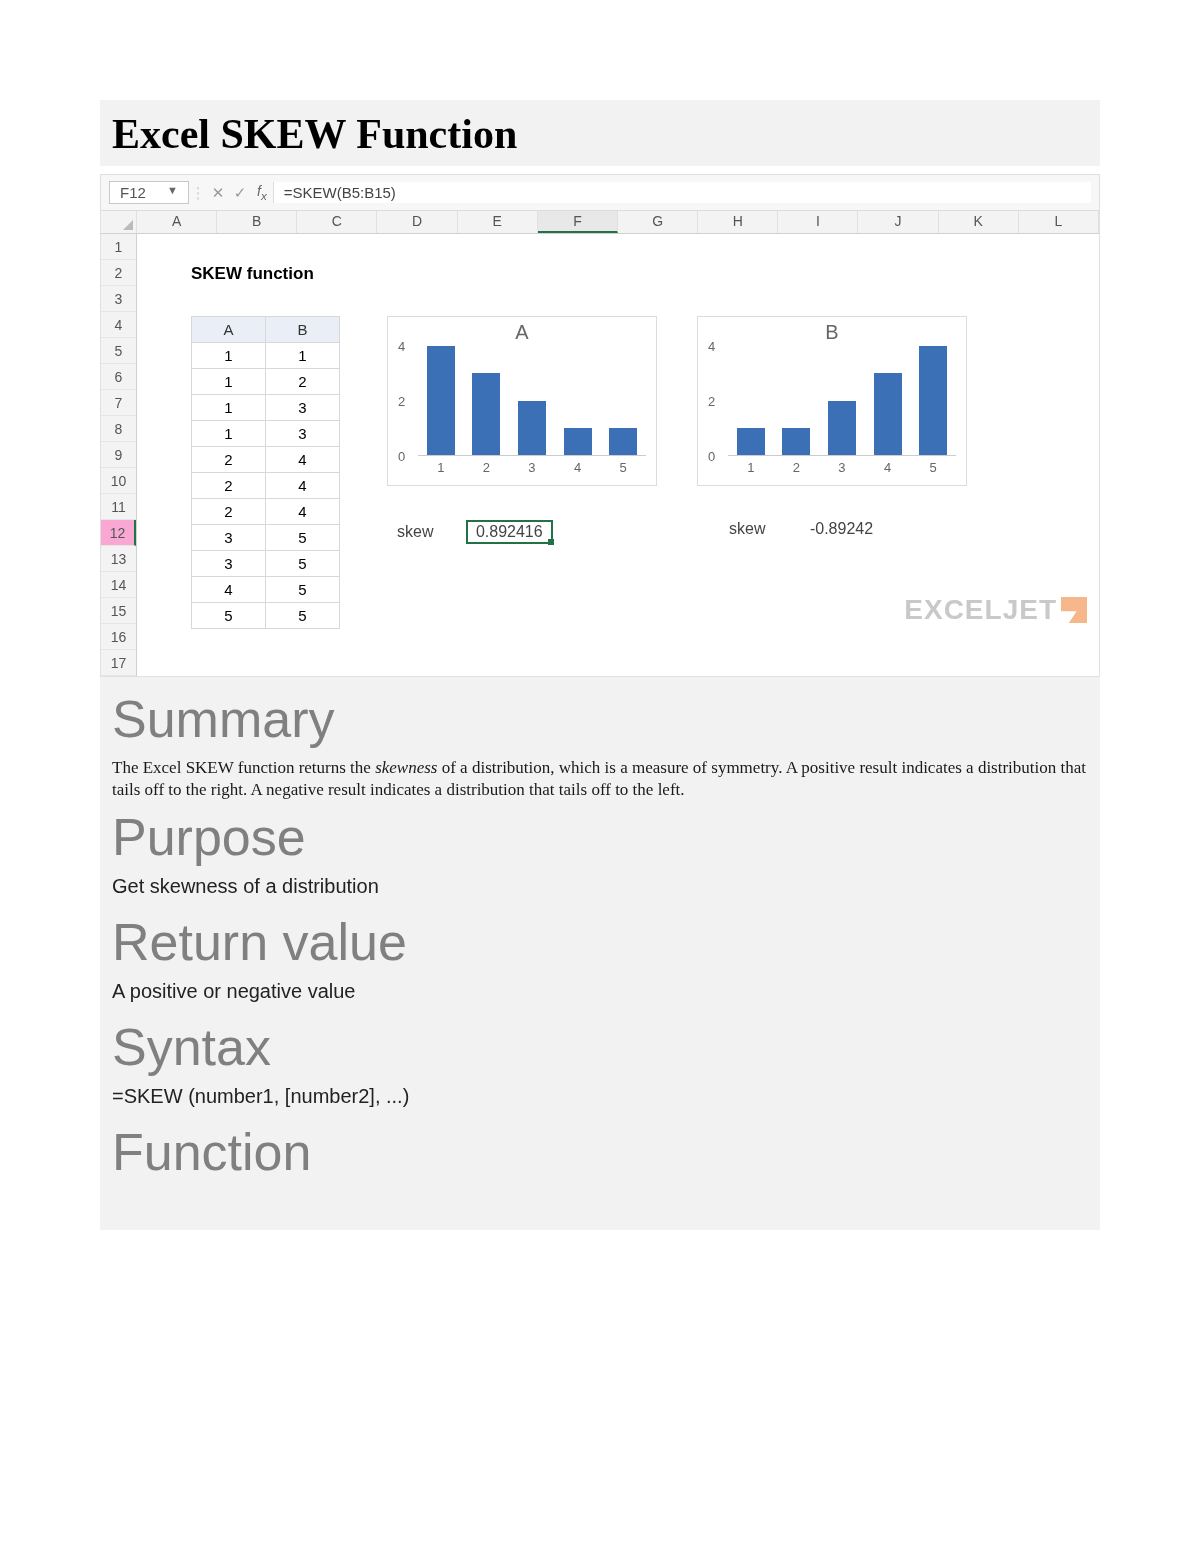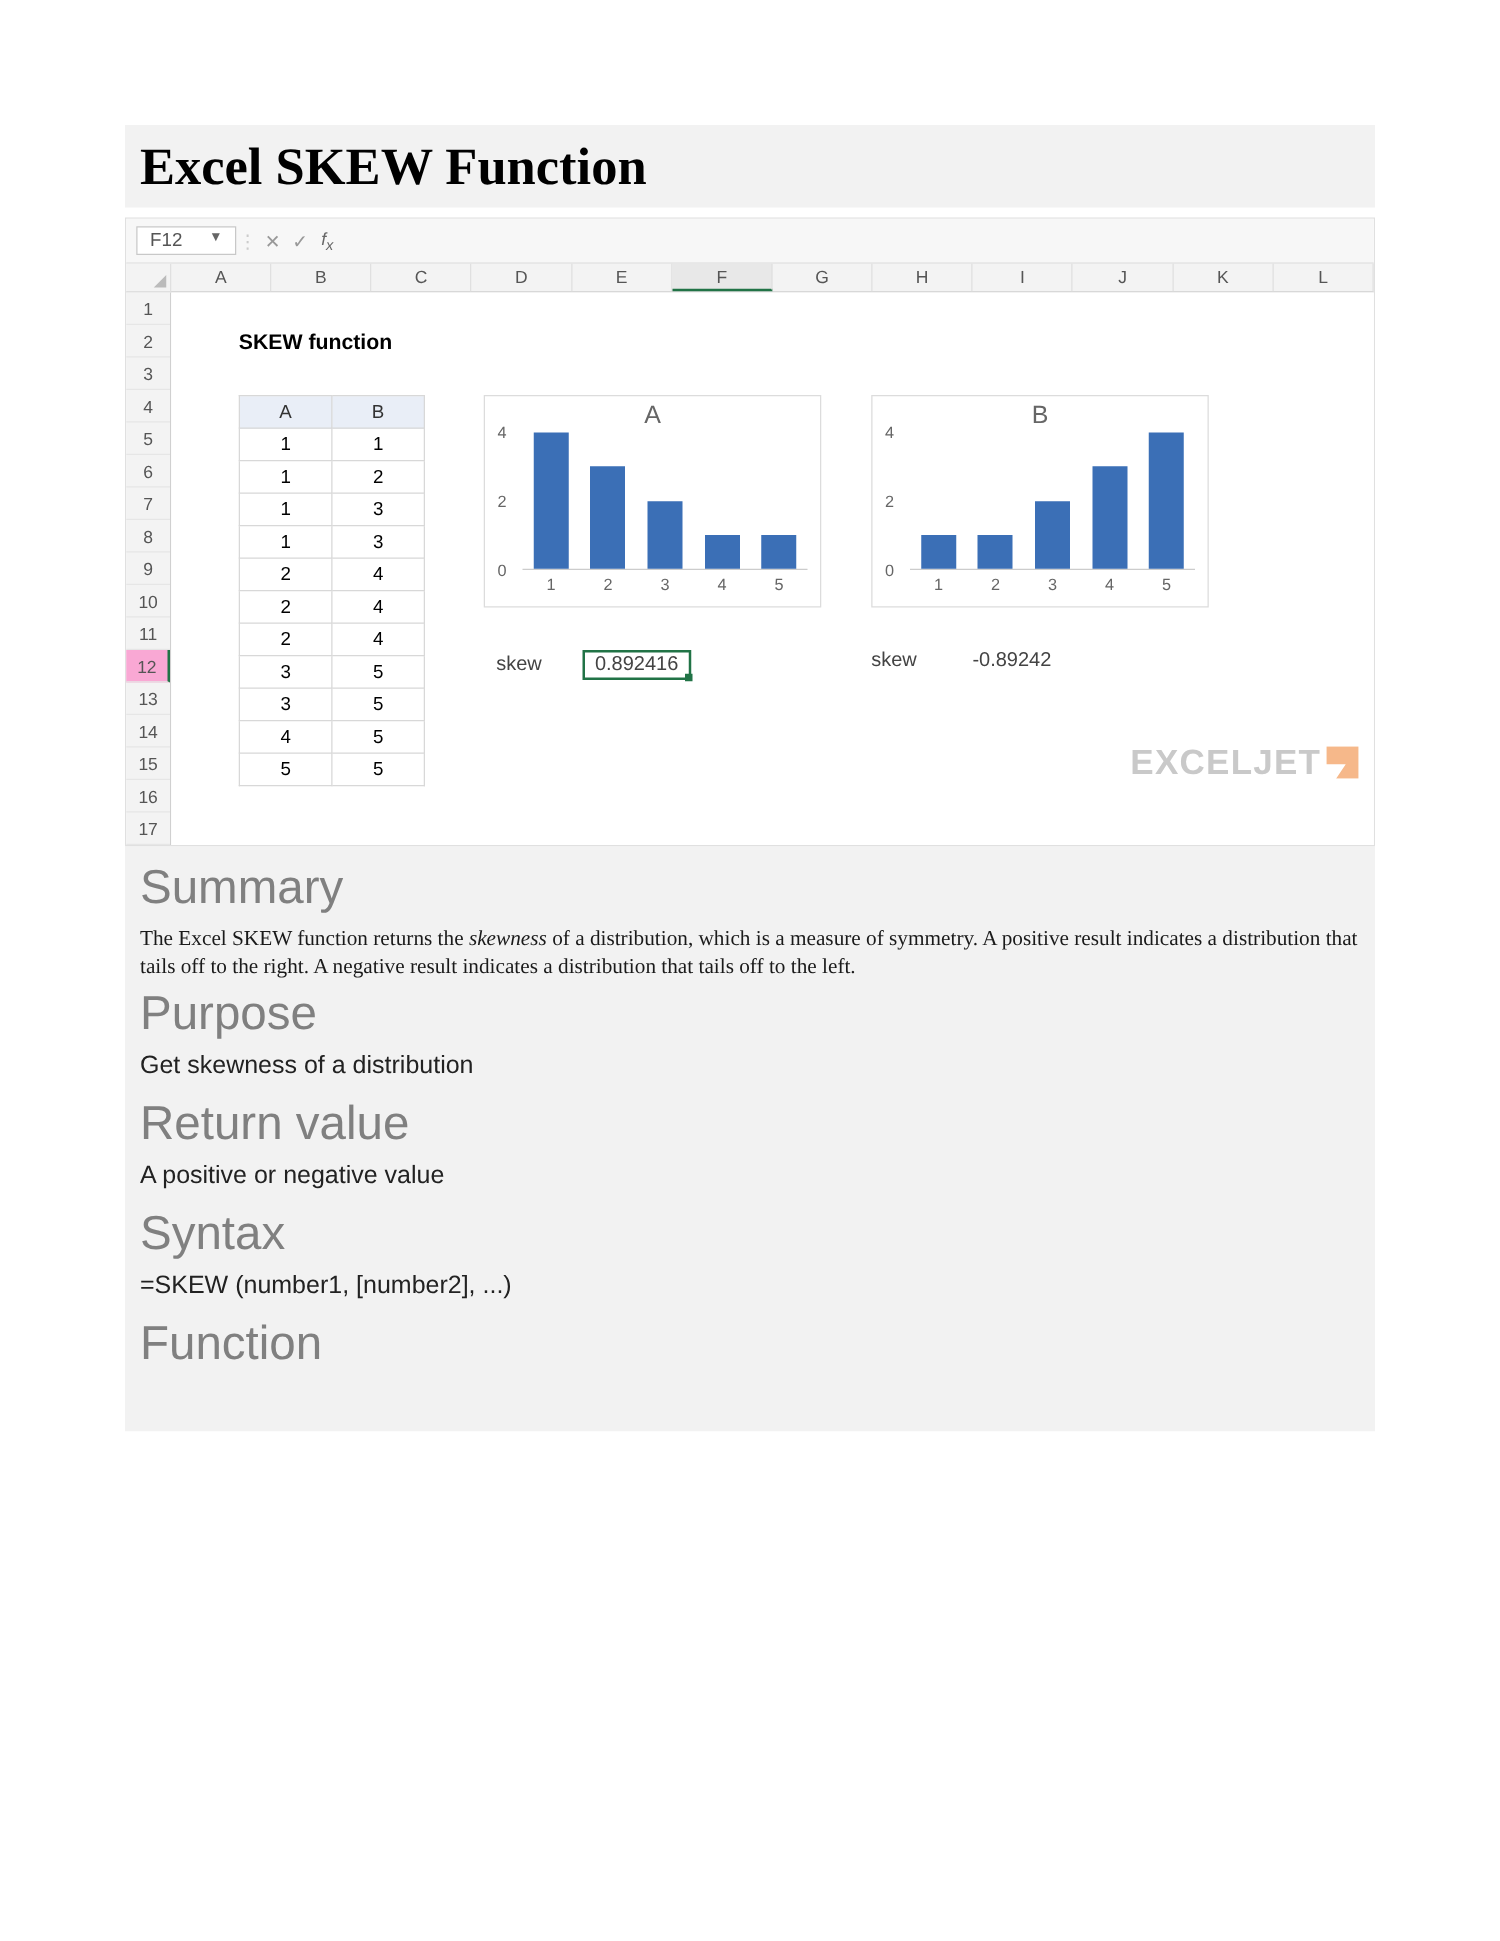--- a/index.html
+++ b/index.html
@@ -155,21 +155,21 @@
   .chart-box.b { left: 560px; top: 82px; }
   .chart-title { text-align:center; font-size:20px; color:#666; margin:4px 0 2px 0; }
   .chart-body { position:relative; height:110px; margin-left:30px; margin-right:10px; }
   .ytick { position:absolute; left:-20px; font-size:13px; color:#666; transform:translateY(-50%); }
   .bars { display:flex; align-items:flex-end; justify-content:space-around; height:100%; border-bottom:1px solid #ccc; }
   .bar { width:28px; background:#3b6fb6; }
   .xlabels { display:flex; justify-content:space-around; margin-left:30px; margin-right:10px; font-size:13px; color:#666; margin-top:4px; }
   
   .skew-line { position:absolute; font-size:16px; color:#444; }
   .skew-line.a { left:260px; top:286px; }
-  .skew-line.b { left:560px; top:286px; }
+  .skew-line.b { left:592px; top:286px; }
   .result-box {
     display:inline-block;
     border:2px solid #217346;
     padding:1px 8px;
     margin-left:28px;
     position:relative;
   }
   .result-box::after{
     content:"";
     position:absolute; right:-3px; bottom:-3px;
@@ -185,21 +185,21 @@
   .watermark .wm-icon {
     width:26px; height:26px; background:#f6b88a; margin-left:4px;
     clip-path: polygon(0 0, 100% 0, 100% 100%, 30% 100%, 60% 55%, 0 55%);
   }
   
   .doc { background:#f2f2f2; padding:6px 12px 40px 12px; }
   h2.sec {
     font-family: Arial, sans-serif;
     font-weight: normal;
     color: #808080;
-    font-size: 38px;
+    font-size: 52px;
     margin: 6px 0 8px 0;
   }
   p.body {
     font-family: "Times New Roman", serif;
     font-size: 17px;
     color:#1a1a1a;
     margin: 4px 0 6px 0;
     line-height: 1.3;
   }
   p.body em { font-style: italic; }
@@ -222,20 +222,21 @@
   <div class="excel-shot">
     <div class="excel-top">
       <div class="namebox">
         <span>F12</span>
         <span class="caret">▼</span>
       </div>
       <span class="sep">⋮</span>
       <span class="fb-btn">✕</span>
       <span class="fb-btn">✓</span>
       <span class="fx">f<sub>x</sub></span>
+      <div class="formula">=SKEW(B5:B15)</div>
     </div>
 
     <div class="colhdrs" id="colhdrs">
       <div class="corner"></div>
     <div>A</div>
         <div>B</div>
         <div>C</div>
         <div>D</div>
         <div>E</div>
         <div class="sel">F</div>

